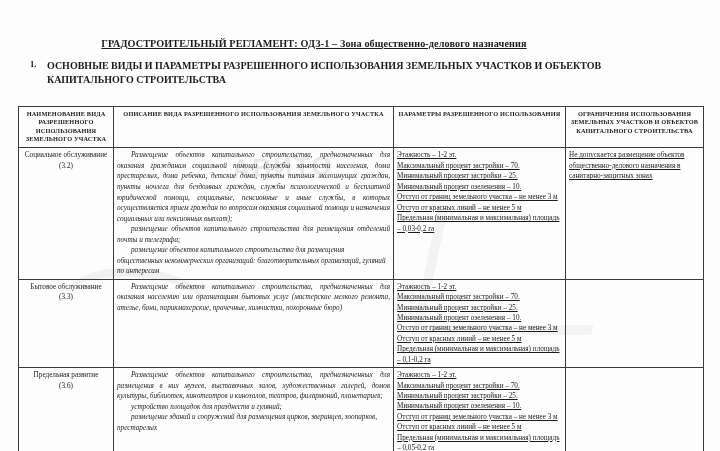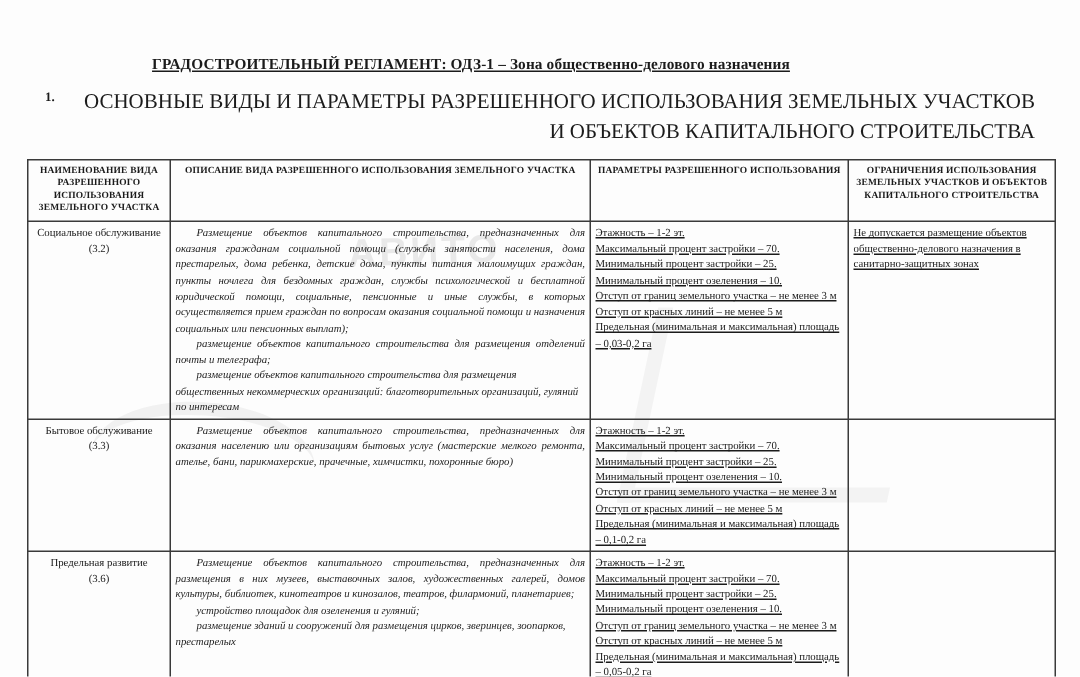--- a/index.html
+++ b/index.html
@@ -89,24 +89,24 @@
     display: flex;
     align-items: flex-start;
   }
   .section-num {
     font-size: 8.6px;
     font-weight: bold;
     width: 17px;
     flex: 0 0 17px;
   }
   .section-text {
-    font-size: 14px;
-    font-weight: normal;
+    font-size: 10px;
+    font-weight: bold;
     line-height: 1.42;
-    text-align: right;
+    text-align: left;
   }
 
   table.reglament {
     position: absolute;
     top: 84px;
     left: 18px;
     width: 685px;
     border-collapse: collapse;
     table-layout: fixed;
     z-index: 2;
@@ -254,21 +254,21 @@
         <td class="cell-limits"></td>
       </tr>
 
       <tr>
         <td class="cell-name">
           <div>Предельная развитие</div>
           <div>(3.6)</div>
         </td>
         <td class="cell-desc">
           <p class="indent">Размещение объектов капитального строительства, предназначенных для размещения в них музеев, выставочных залов, художественных галерей, домов культуры, библиотек, кинотеатров и кинозалов, театров, филармоний, планетариев;</p>
-          <p class="indent">устройство площадок для озеленения и гуляний;</p>
+          <p class="indent">устройство площадок для празднеств и гуляний;</p>
           <p class="indent last">размещение зданий и сооружений для размещения цирков, зверинцев, зоопарков, престарелых</p>
         </td>
         <td class="cell-params">
           <p>Этажность – 1-2 эт.</p>
           <p>Максимальный процент застройки – 70.</p>
           <p>Минимальный процент застройки – 25.</p>
           <p>Минимальный процент озеленения – 10.</p>
           <p>Отступ от границ земельного участка – не менее 3 м</p>
           <p>Отступ от красных линий – не менее 5 м</p>
           <p>Предельная (минимальная и максимальная) площадь – 0,05-0,2 га</p>

